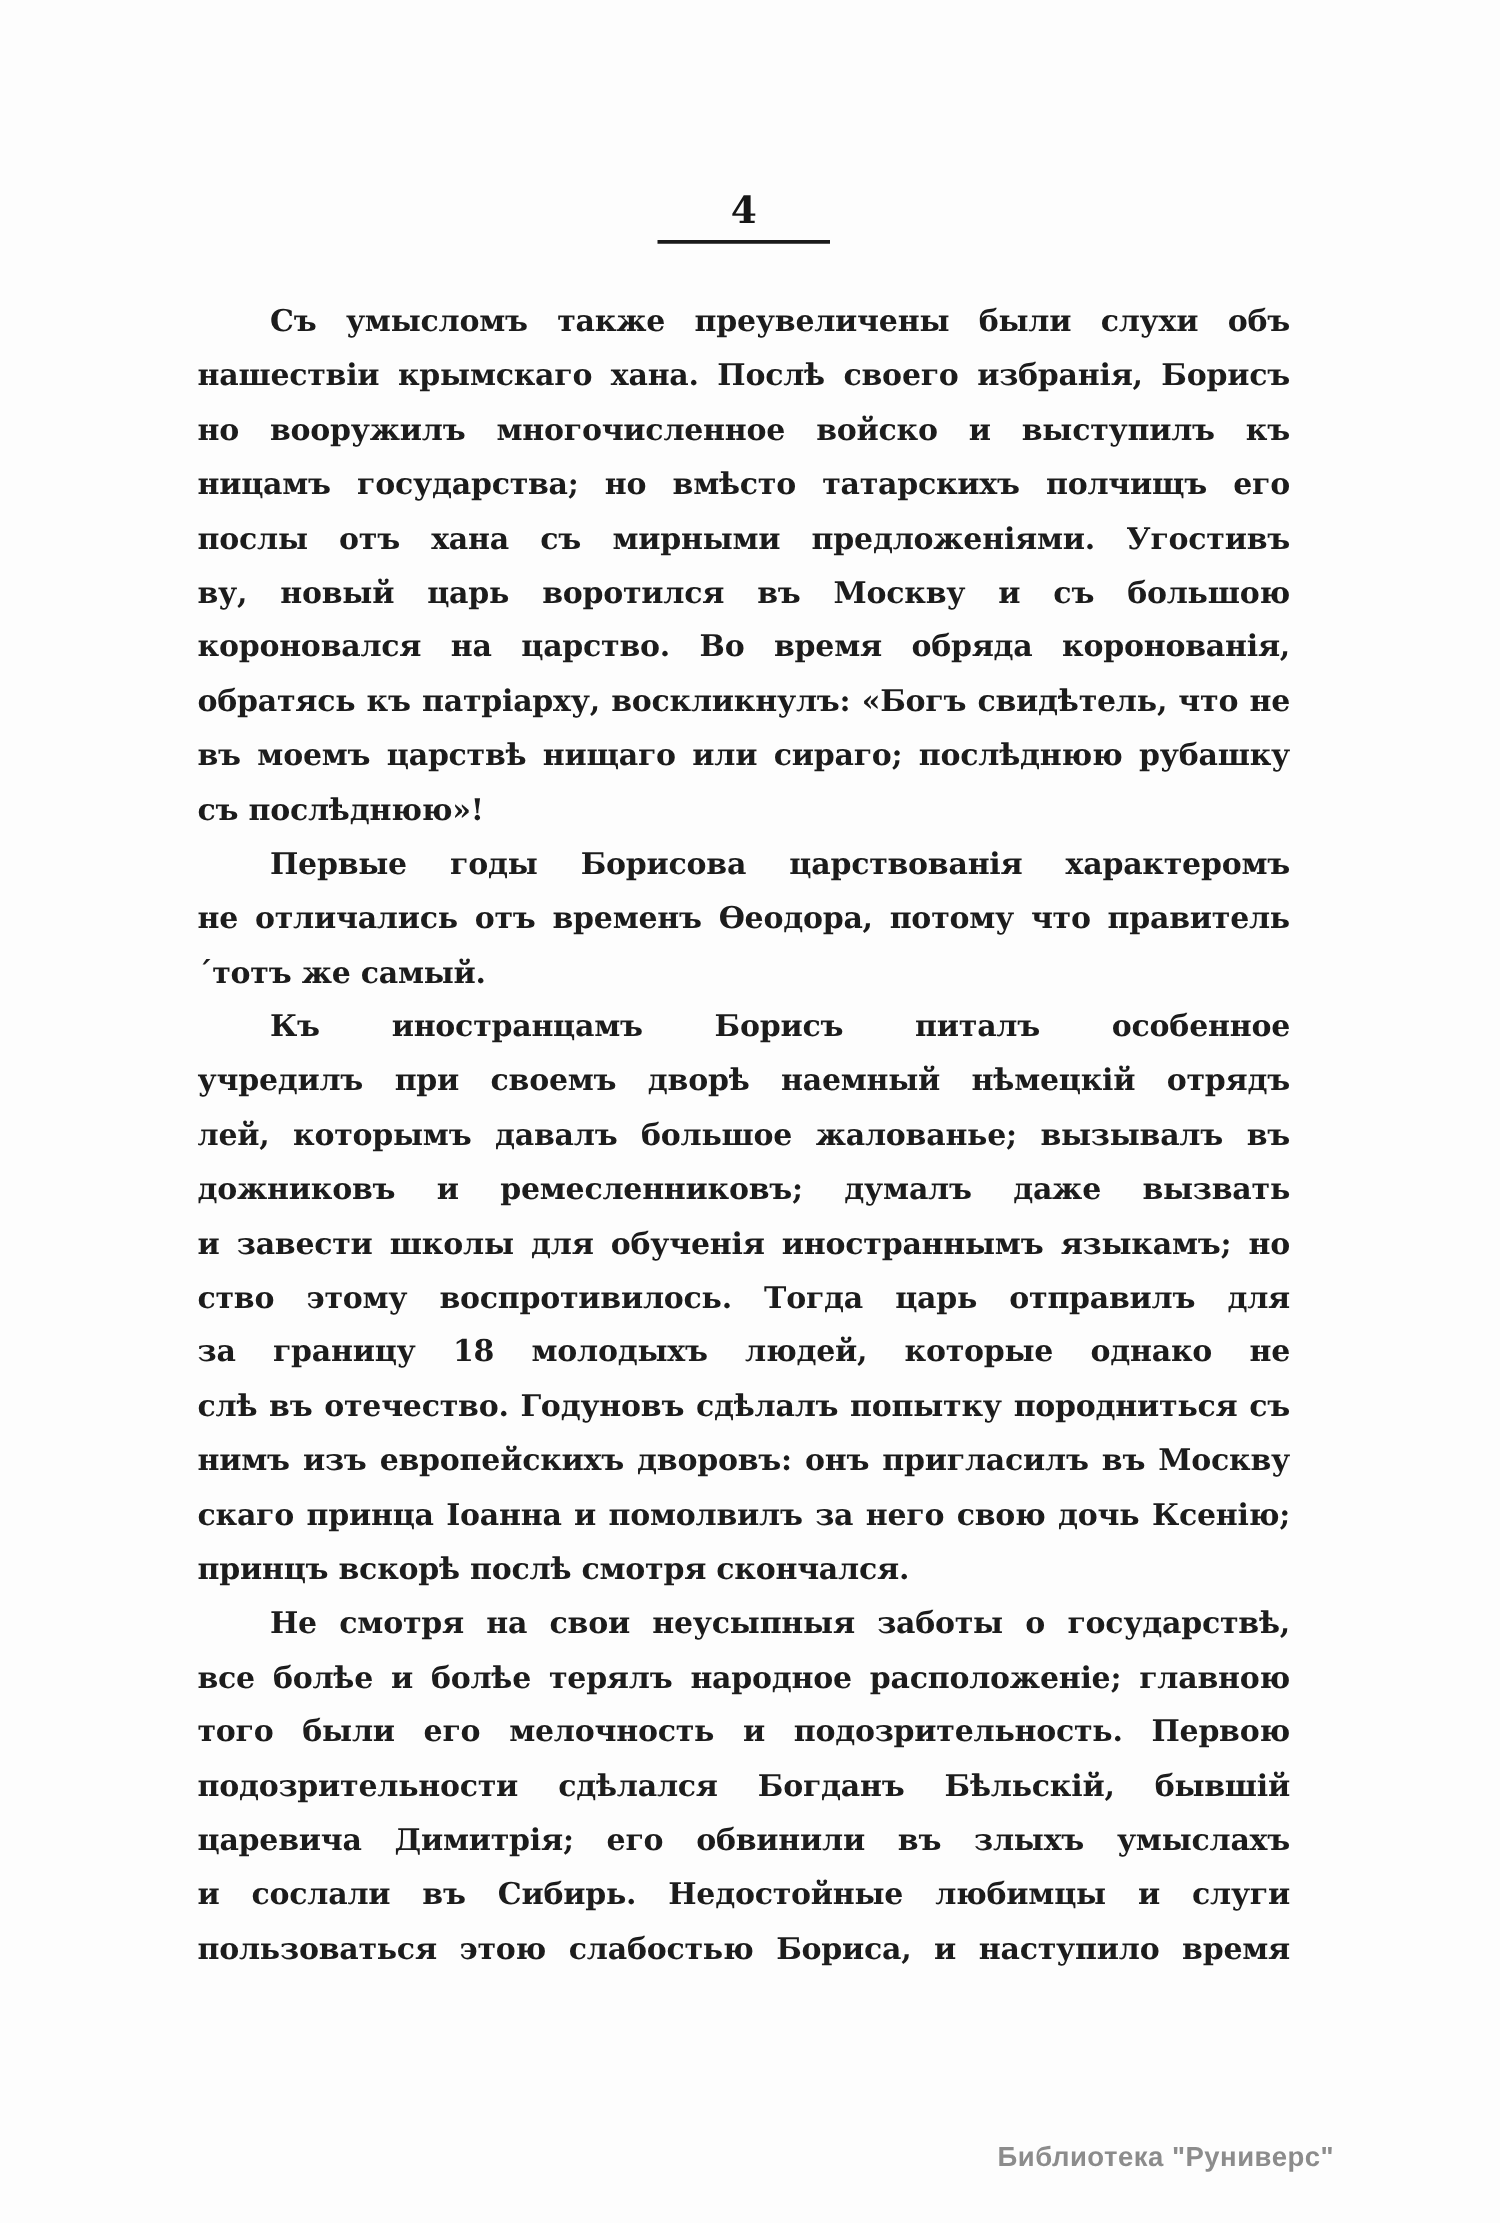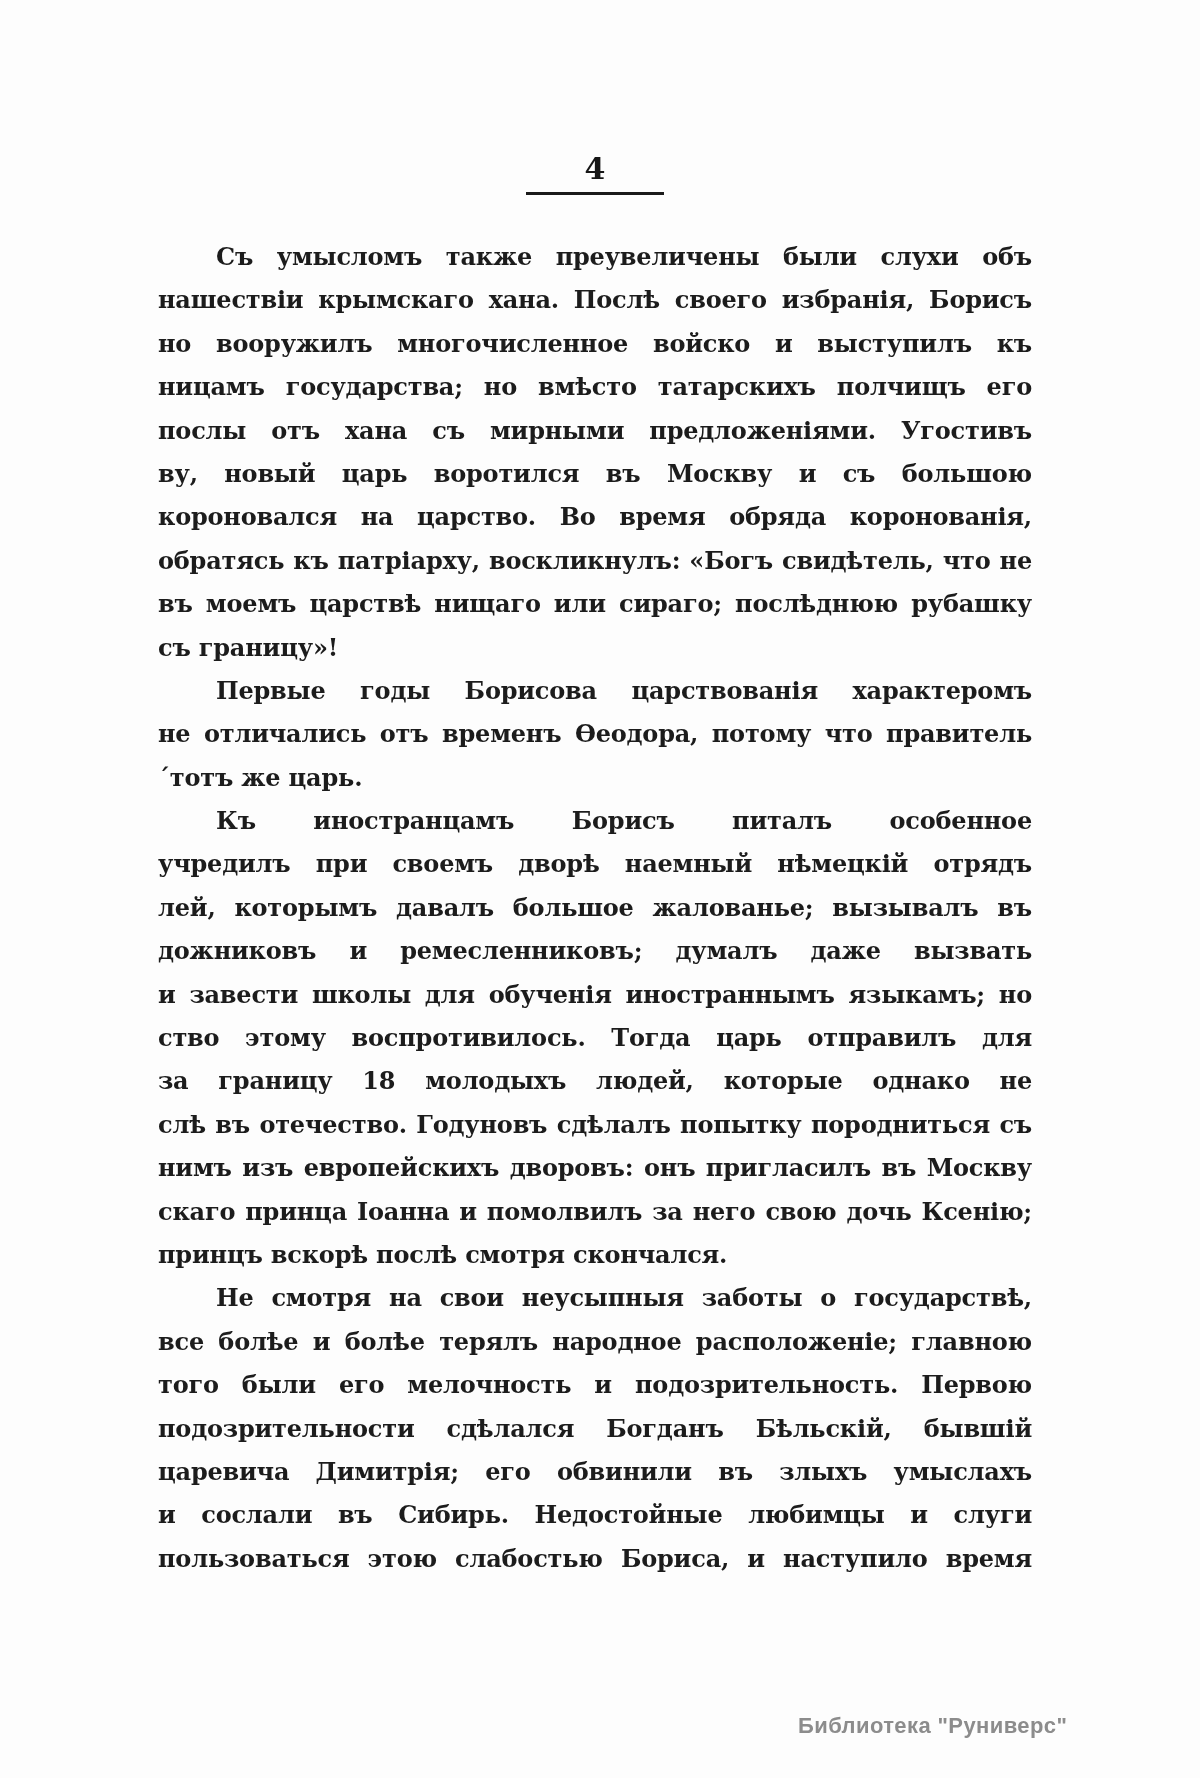--- a/index.html
+++ b/index.html
@@ -88,27 +88,27 @@
     <div class="para">
       <div class="line first">Съ умысломъ также преувеличены были слухи объ угрожавшемъ</div>
       <div class="line">нашествіи крымскаго хана. Послѣ своего избранія, Борисъ немедлен-</div>
       <div class="line">но вооружилъ многочисленное войско и выступилъ къ южнымъ гра-</div>
       <div class="line">ницамъ государства; но вмѣсто татарскихъ полчищъ его встрѣтили</div>
       <div class="line">послы отъ хана съ мирными предложеніями. Угостивъ войско на-сла-</div>
       <div class="line">ву, новый царь воротился въ Москву и съ большою торжественностью</div>
       <div class="line">короновался на царство. Во время обряда коронованія, Годуновъ</div>
       <div class="line">обратясь къ патріарху, воскликнулъ: «Богъ свидѣтель, что не будетъ</div>
       <div class="line">въ моемъ царствѣ нищаго или сираго; послѣднюю рубашку раздѣлю</div>
-      <div class="line last">съ границу»!</div>
+      <div class="line last">съ послѣднюю»!</div>
     </div>
 
     <div class="para">
       <div class="line first">Первые годы Борисова царствованія характеромъ своимъ почти</div>
       <div class="line">не отличались отъ временъ Ѳеодора, потому что правитель былъ</div>
-      <div class="line last">´тотъ же царь.</div>
+      <div class="line last">´тотъ же самый.</div>
     </div>
 
     <div class="para">
       <div class="line first">Къ иностранцамъ Борисъ питалъ особенное расположеніе; онъ</div>
       <div class="line">учредилъ при своемъ дворѣ наемный нѣмецкій отрядъ тѣлохраните-</div>
       <div class="line">лей, которымъ давалъ большое жалованье; вызывалъ въ Россію ху-</div>
       <div class="line">дожниковъ и ремесленниковъ; думалъ даже вызвать ученыхъ людей</div>
       <div class="line">и завести школы для обученія иностраннымъ языкамъ; но духовен-</div>
       <div class="line">ство этому воспротивилось. Тогда царь отправилъ для образованія</div>
       <div class="line">за границу 18 молодыхъ людей, которые однако не воротились по-</div>

